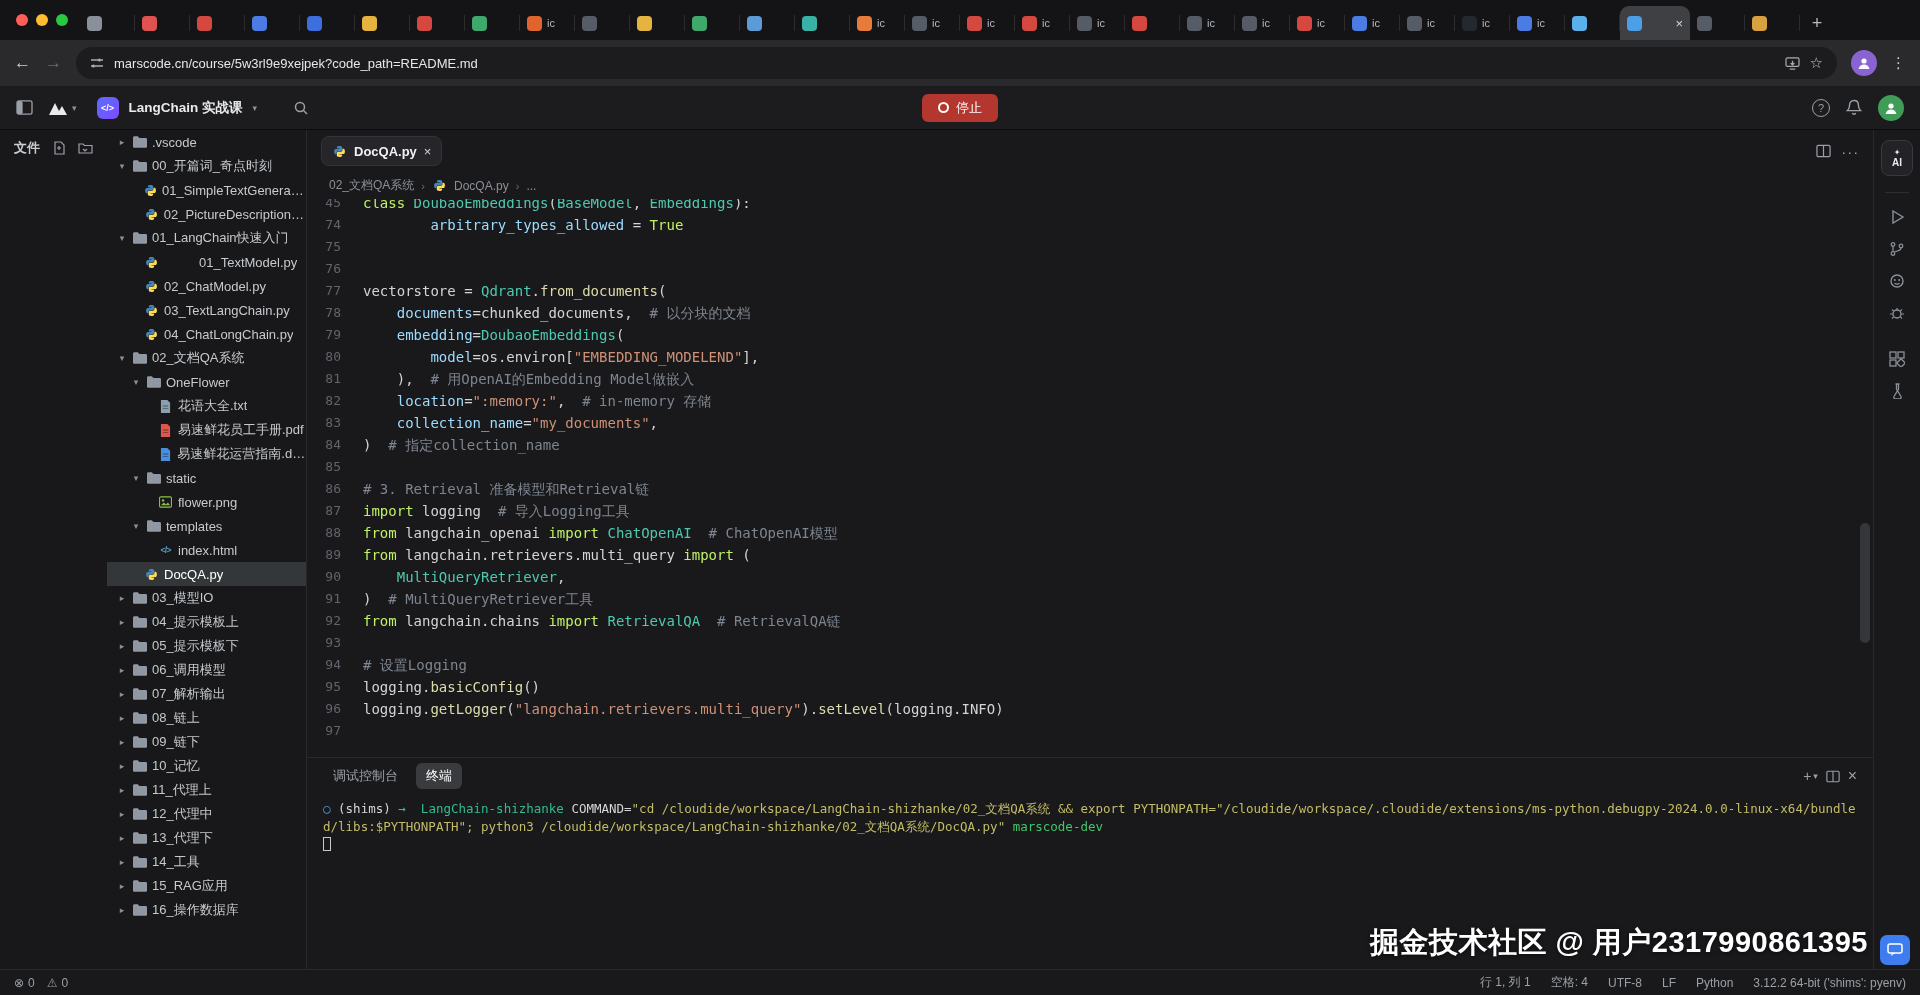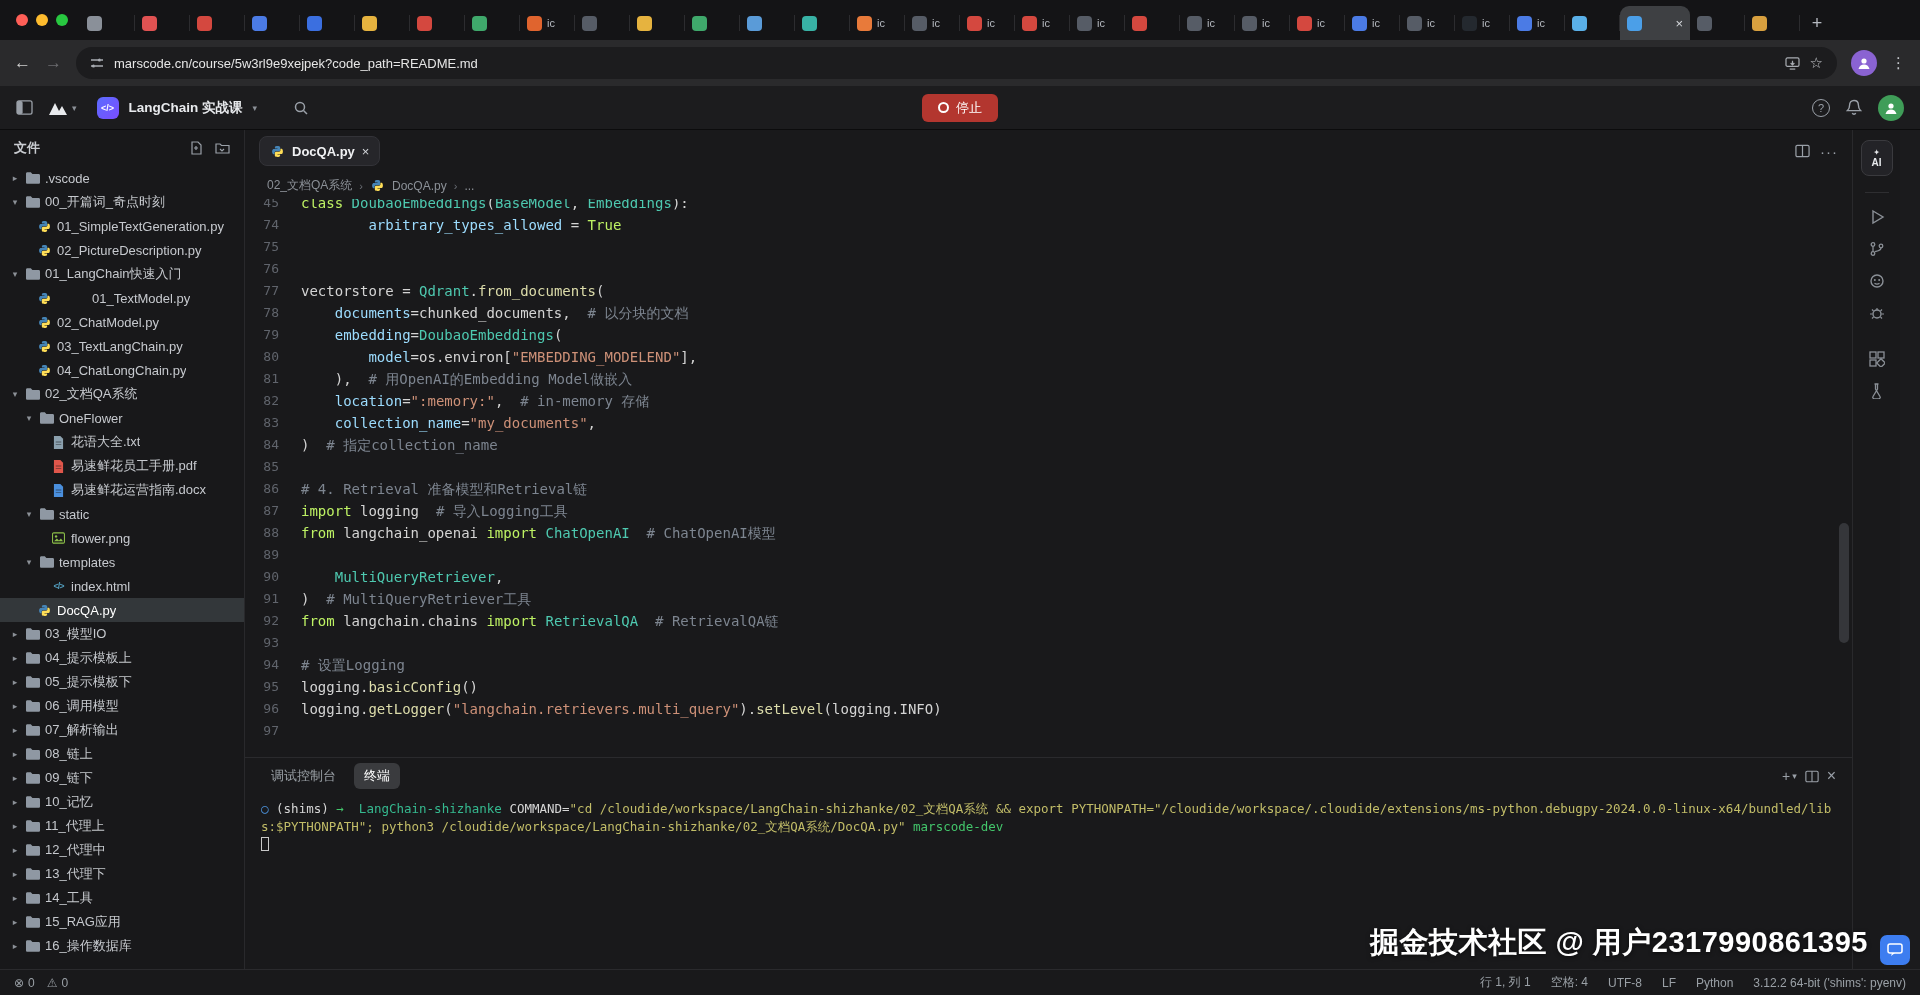--- a/index.html
+++ b/index.html
@@ -48,21 +48,21 @@
 .stopbtn{position:absolute;left:50%;transform:translateX(-50%);height:28px;padding:0 16px;border-radius:6px;
   background:#b3362f;color:#fff;font-size:13px;display:flex;align-items:center;gap:7px;cursor:pointer}
 .stopdot{width:11px;height:11px;border:2px solid #fff;border-radius:50%}
 .idebar-right{margin-left:auto;display:flex;align-items:center;gap:16px}
 .helpc{width:18px;height:18px;border:1.4px solid #9aa0a8;border-radius:50%;display:flex;align-items:center;
   justify-content:center;font-size:11px;color:#9aa0a8}
 .gavatar{width:26px;height:26px;border-radius:50%;background:#3f9d58;display:flex;align-items:center;justify-content:center}
 
 
 .main{display:flex;height:839px}
-.sidebar{width:245px;background:#18181a;border-right:1px solid #29292c;display:flex;flex-direction:column}
+.sidebar{width:307px;background:#18181a;border-right:1px solid #29292c;display:flex;}
 .sbhead{height:36px;display:flex;align-items:center;padding:0 14px;font-size:13px;font-weight:bold;color:#c9ccd1}
 .sbhead .sp{flex:1}
 .sbhead .icnbtn{margin-left:12px}
 .tree{flex:1;overflow:hidden;font-size:13px}
 .trow{height:24px;display:flex;align-items:center;gap:5px;color:#c6c9ce;white-space:nowrap;cursor:pointer}
 .trow.sel{background:#33373a;color:#fff}
 .trow .chevt{width:10px;font-size:9px;color:#8b9097;text-align:center}
 .ticon{display:flex;align-items:center;width:15px;justify-content:center}
 .tlabel{overflow:hidden;text-overflow:ellipsis}
 .htmlic{color:#519aba;font-size:9px;font-weight:bold;letter-spacing:-1px}
@@ -681,24 +681,24 @@
             <div class="cl"><span class="ln">76</span><span class="ct"></span></div>
             <div class="cl"><span class="ln">77</span><span class="ct"><span class="s-pl">vectorstore = </span><span class="s-cls">Qdrant</span><span class="s-pl">.</span><span class="s-fn">from_documents</span><span class="s-pl">(</span></span></div>
             <div class="cl"><span class="ln">78</span><span class="ct"><span class="s-pl">    </span><span class="s-pr">documents</span><span class="s-pl">=chunked_documents,  </span><span class="s-co"># 以分块的文档</span></span></div>
             <div class="cl"><span class="ln">79</span><span class="ct"><span class="s-pl">    </span><span class="s-pr">embedding</span><span class="s-pl">=</span><span class="s-cls">DoubaoEmbeddings</span><span class="s-pl">(</span></span></div>
             <div class="cl"><span class="ln">80</span><span class="ct"><span class="s-pl">        </span><span class="s-pr">model</span><span class="s-pl">=os.environ[</span><span class="s-st">"EMBEDDING_MODELEND"</span><span class="s-pl">],</span></span></div>
             <div class="cl"><span class="ln">81</span><span class="ct"><span class="s-pl">    ),  </span><span class="s-co"># 用OpenAI的Embedding Model做嵌入</span></span></div>
             <div class="cl"><span class="ln">82</span><span class="ct"><span class="s-pl">    </span><span class="s-pr">location</span><span class="s-pl">=</span><span class="s-st">":memory:"</span><span class="s-pl">,  </span><span class="s-co"># in-memory 存储</span></span></div>
             <div class="cl"><span class="ln">83</span><span class="ct"><span class="s-pl">    </span><span class="s-pr">collection_name</span><span class="s-pl">=</span><span class="s-st">"my_documents"</span><span class="s-pl">,</span></span></div>
             <div class="cl"><span class="ln">84</span><span class="ct"><span class="s-pl">)  </span><span class="s-co"># 指定collection_name</span></span></div>
             <div class="cl"><span class="ln">85</span><span class="ct"></span></div>
-            <div class="cl"><span class="ln">86</span><span class="ct"><span class="s-co"># 4. Retrieval 准备模型和Retrieval链</span></span></div>
+            <div class="cl"><span class="ln">86</span><span class="ct"><span class="s-co"># 3. Retrieval 准备模型和Retrieval链</span></span></div>
             <div class="cl"><span class="ln">87</span><span class="ct"><span class="s-kw">import</span><span class="s-pl"> logging  </span><span class="s-co"># 导入Logging工具</span></span></div>
             <div class="cl"><span class="ln">88</span><span class="ct"><span class="s-kw">from</span><span class="s-pl"> langchain_openai </span><span class="s-kw">import</span><span class="s-pl"> </span><span class="s-cls">ChatOpenAI</span><span class="s-pl">  </span><span class="s-co"># ChatOpenAI模型</span></span></div>
-            <div class="cl"><span class="ln">89</span></div>
+            <div class="cl"><span class="ln">89</span><span class="ct"><span class="s-kw">from</span><span class="s-pl"> langchain.retrievers.multi_query </span><span class="s-kw">import</span><span class="s-pl"> (</span></span></div>
             <div class="cl"><span class="ln">90</span><span class="ct"><span class="s-pl">    </span><span class="s-cls">MultiQueryRetriever</span><span class="s-pl">,</span></span></div>
             <div class="cl"><span class="ln">91</span><span class="ct"><span class="s-pl">)  </span><span class="s-co"># MultiQueryRetriever工具</span></span></div>
             <div class="cl"><span class="ln">92</span><span class="ct"><span class="s-kw">from</span><span class="s-pl"> langchain.chains </span><span class="s-kw">import</span><span class="s-pl"> </span><span class="s-cls">RetrievalQA</span><span class="s-pl">  </span><span class="s-co"># RetrievalQA链</span></span></div>
             <div class="cl"><span class="ln">93</span><span class="ct"></span></div>
             <div class="cl"><span class="ln">94</span><span class="ct"><span class="s-co"># 设置Logging</span></span></div>
             <div class="cl"><span class="ln">95</span><span class="ct"><span class="s-pl">logging.</span><span class="s-fn">basicConfig</span><span class="s-pl">()</span></span></div>
             <div class="cl"><span class="ln">96</span><span class="ct"><span class="s-pl">logging.</span><span class="s-fn">getLogger</span><span class="s-pl">(</span><span class="s-st">"langchain.retrievers.multi_query"</span><span class="s-pl">).</span><span class="s-fn">setLevel</span><span class="s-pl">(logging.INFO)</span></span></div>
             <div class="cl"><span class="ln">97</span><span class="ct"></span></div>
           </div>
         <div class="vscroll">

